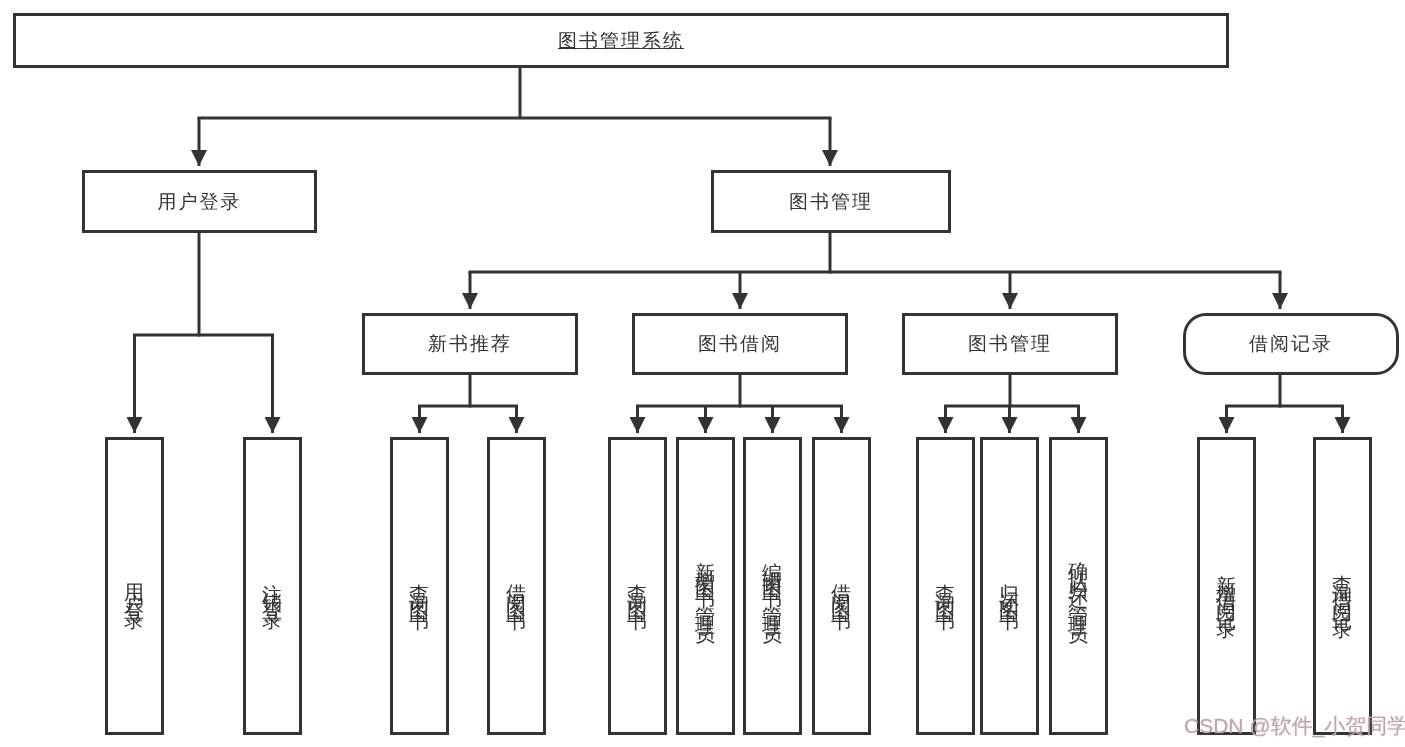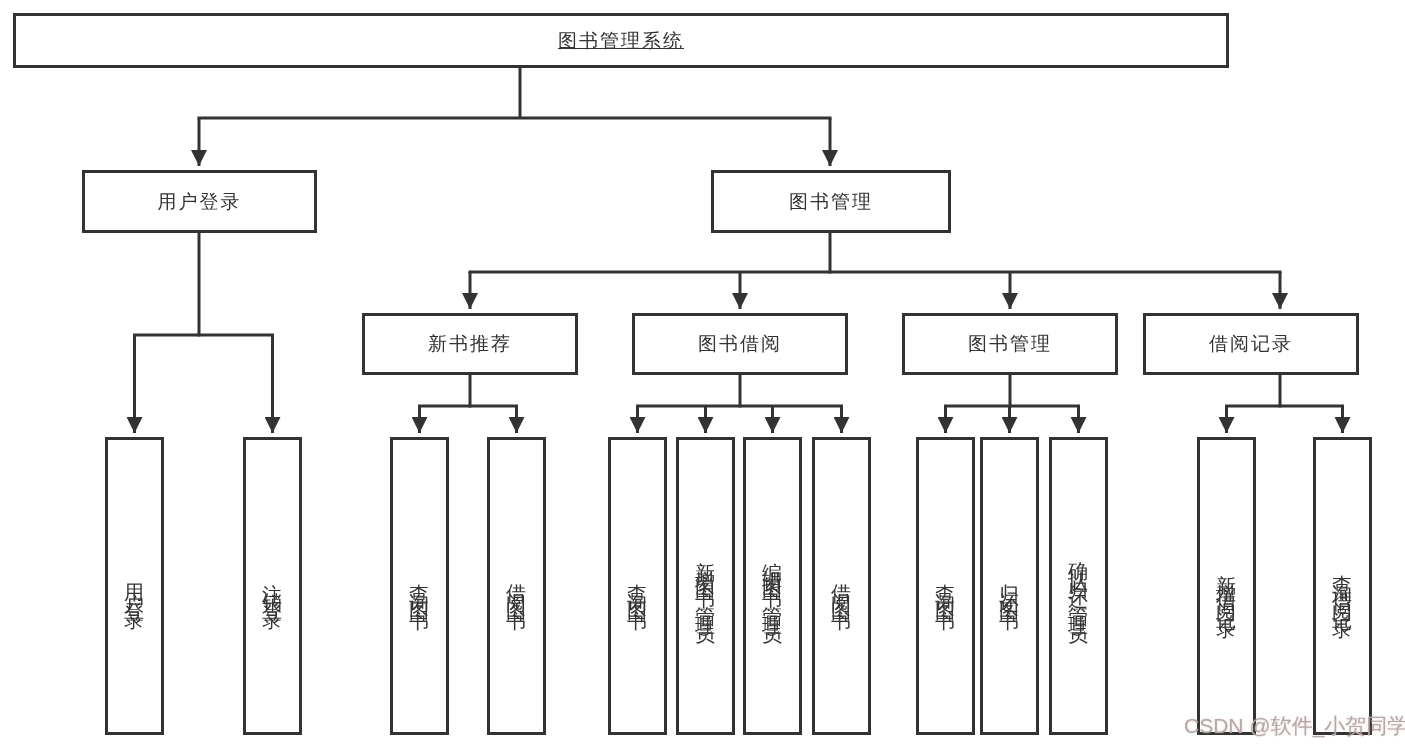--- a/index.html
+++ b/index.html
@@ -41,21 +41,21 @@
     line-height: 1;
   }
   
   .n-root   { left: 13px;   top: 13px;  width: 1216px; height: 55px; text-decoration: underline; }
   .n-login  { left: 82px;   top: 170px; width: 235px;  height: 63px; }
   .n-mgmt   { left: 711px;  top: 170px; width: 240px;  height: 63px; }
   .n-l3     { top: 313px; width: 216px; height: 62px; }
   .n-nb     { left: 362px; text-align: center; }
   .n-bb     { left: 632px; }
   .n-cb     { left: 902px; }
-  .n-br     { left: 1143px; }
+  .n-br     { left: 1183px; border-radius: 23px; }
   .leaf     { top: 437px; width: 59px; height: 298px; }
   .lf-1  { left: 105px; }
   .lf-2  { left: 243px; }
   .lf-3  { left: 390px; }
   .lf-4  { left: 487px; }
   .lf-5  { left: 608px; }
   .lf-6  { left: 676px; }
   .lf-7  { left: 743px; }
   .lf-8  { left: 812px; }
   .lf-9  { left: 916px; }

